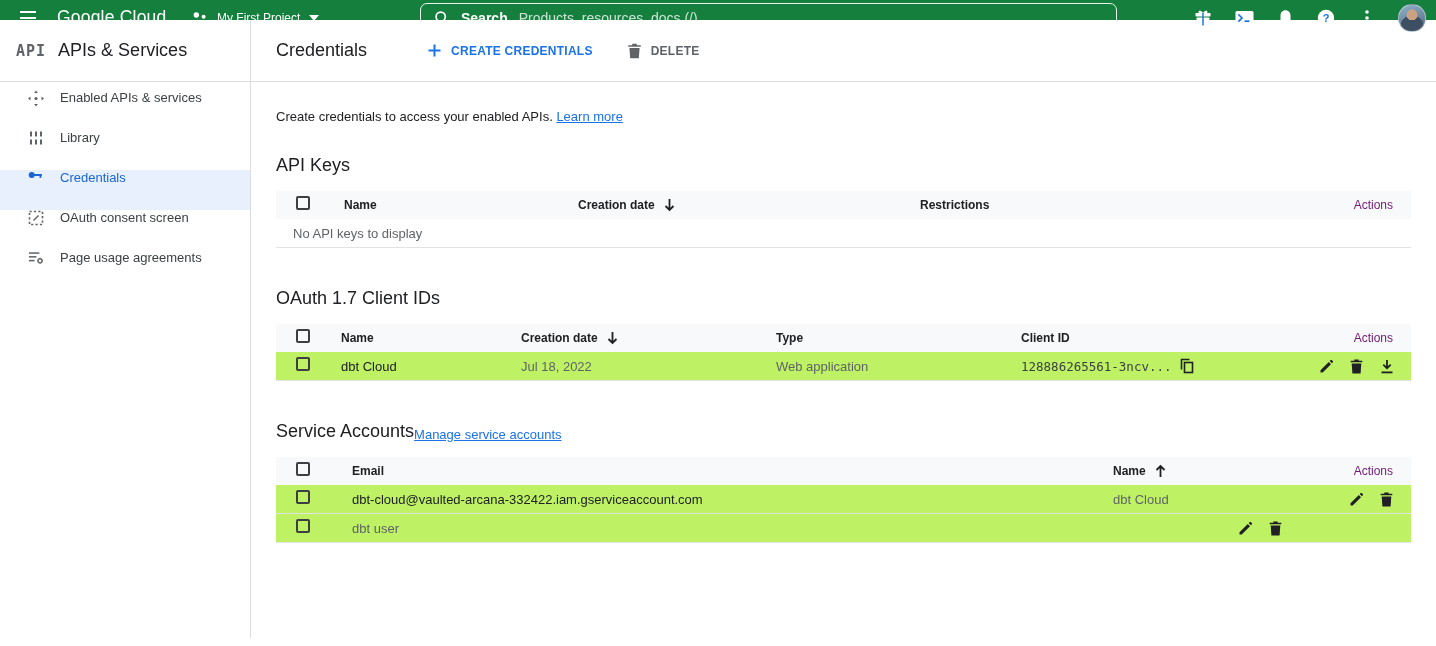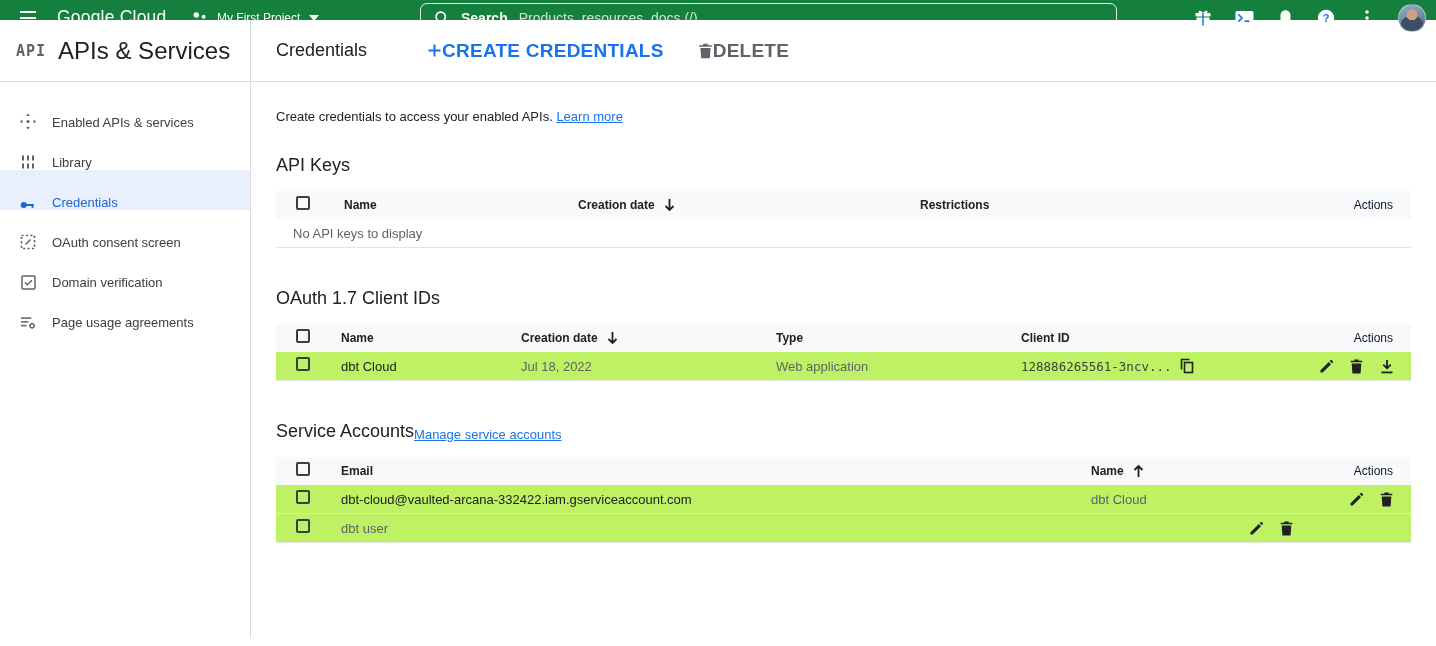--- a/index.html
+++ b/index.html
@@ -43,32 +43,32 @@
     border:1px solid rgba(255,255,255,.4);
   }
   
   .app-header { height:62px; display:flex; border-bottom:1px solid #dadce0; }
   .app-header .left {
     width:251px; flex:0 0 251px; border-right:1px solid #dadce0;
     display:flex; align-items:center; padding-left:16px; gap:12px;
   }
   .api-logo { font-family:"DejaVu Sans Mono", monospace; font-weight:700;
     font-size:15px; color:#5f6368; letter-spacing:1px; }
-  .product-title { font-size:24px; color:#202124; }
+  .product-title { font-size:18px; color:#202124; }
   .app-header .right { flex:1; display:flex; align-items:center; padding-left:25px; }
   .page-title { font-size:18px; color:#202124; }
-  .hdr-btn { display:flex; align-items:center; font-size:19px;
+  .hdr-btn { display:flex; align-items:center; gap:9px; font-size:12px;
     font-weight:700; letter-spacing:.25px; cursor:pointer; border:none;
     background:none; padding:6px 8px; }
   .btn-create { color:#1a73e8; margin-left:52px; }
   .btn-delete { color:#5f6368; margin-left:18px; }
   
   .content { display:flex; height:556px; }
   .sidebar { width:251px; flex:0 0 251px; border-right:1px solid #dadce0; padding-top:8px; }
-  .side-item { height:40px; display:flex; align-items:flex-end; padding-left:20px;
+  .side-item { height:40px; display:flex; align-items:flex-start; padding-left:28px;
     cursor:pointer; color:#3c4043; }
   .side-item .ic { width:16px; margin-right:16px; display:flex; align-items:center;
     justify-content:center; color:#5f6368; }
   .side-item .lbl { font-size:13px; }
   .side-item.selected { background:#e8f0fe; color:#1967d2; }
   .side-item.selected .ic { color:#1967d2; }
   .main { flex:1; padding:0 25px; }
   
   .intro { margin-top:27px; font-size:13px; color:#202124; }
   a.link { color:#1a73e8; text-decoration:underline; cursor:pointer; }
@@ -76,29 +76,29 @@
   .section-title { font-size:18px; font-weight:400; color:#202124; margin:0; }
   .mt1 { margin-top:31px; }  
   .mt2 { margin-top:40px; }  
   .mt3 { margin-top:40px; }  
   .manage-link { font-size:13px; }
   .tbl { margin-top:15px; width:100%; }
   .trow { display:grid; align-items:center; border-bottom:1px solid #e3e3e3; }
   .thead { background:#f8f9fa; height:28px; border-bottom:none; }
   .trow.body { height:29px; background:#bef264; }
   .thead .hc { font-size:12px; font-weight:700; color:#202124; }
-  .thead .hc.gray { font-weight:400; color:#0f172a; }
+  .thead .hc.gray { font-weight:400; color:#701a75; }
   .cell { font-size:13px; color:#202124; white-space:nowrap; overflow:hidden; }
   .cell.gray { color:#5f6368; }
   .cbcell { padding-left:20px; }
   .cb { display:inline-block; width:14px; height:14px; border:2px solid #3c4043;
     border-radius:2px; cursor:pointer; }
   .grid-apikeys { grid-template-columns:68px 234px 342px 1fr 118px; }
   .grid-oauth   { grid-template-columns:65px 180px 255px 245px 1fr 132px; }
-  .grid-sa      { grid-template-columns:65px 750px 1fr 100px; }
+  .grid-sa      { grid-template-columns:65px 750px 1fr 100px;gap:11px; }
   .actions-h { text-align:right; padding-right:18px; }
   .actions { display:flex; justify-content:flex-end; gap:13px; padding-right:16px; }
   .act-ic { width:17px; height:17px; display:flex; align-items:center;
     justify-content:center; cursor:pointer; color:#202124; }
   .empty-row { height:29px; display:flex; align-items:center; padding-left:17px;
     font-size:13px; color:#5f6368; border-bottom:1px solid #e3e3e3; }
   .colhead { display:flex; align-items:center; gap:8px; }
   .mono { font-family:"DejaVu Sans Mono", monospace; font-size:12.5px; color:#3c4043;
     display:flex; align-items:flex-end; gap:8px; }
   .copy-ic { cursor:pointer; display:flex; }
@@ -245,29 +245,20 @@
       <span class="ic">
         <svg width="16" height="16" viewBox="0 0 16 16" fill="none">
           <rect x="1.5" y="1.5" width="13" height="13" stroke="currentColor" stroke-width="1.6" stroke-dasharray="2.2 2.2"></rect>
           <path d="M5.5 10.5l5-5" stroke="currentColor" stroke-width="1.5"></path>
         </svg>
       </span>
       <span class="lbl">OAuth consent screen</span>
     </div>
     <div class="side-item">
       <span class="ic">
-        <svg width="15" height="15" viewBox="0 0 15 15" fill="none">
-          <rect x="1" y="1" width="13" height="13" rx="1" stroke="currentColor" stroke-width="1.5"></rect>
-          <path d="M4 7.5l2.3 2.3L11 5.3" stroke="currentColor" stroke-width="1.5"></path>
-        </svg>
-      </span>
-      <span class="lbl">Domain verification</span>
-    </div>
-    <div class="side-item">
-      <span class="ic">
         <svg width="17" height="15" viewBox="0 0 17 15" fill="currentColor">
           <rect x="1" y="2" width="11" height="1.6"></rect>
           <rect x="1" y="6" width="8" height="1.6"></rect>
           <rect x="1" y="10" width="6" height="1.6"></rect>
           <circle cx="12.8" cy="11" r="2.2" fill="none" stroke="currentColor" stroke-width="1.4"></circle>
           <path d="M12.8 7.8v1.2M12.8 13v1.2M9.8 11h1.2M14.6 11h1.4" stroke="currentColor" stroke-width="1.2"></path>
         </svg>
       </span>
       <span class="lbl">Page usage agreements</span>
     </div>

